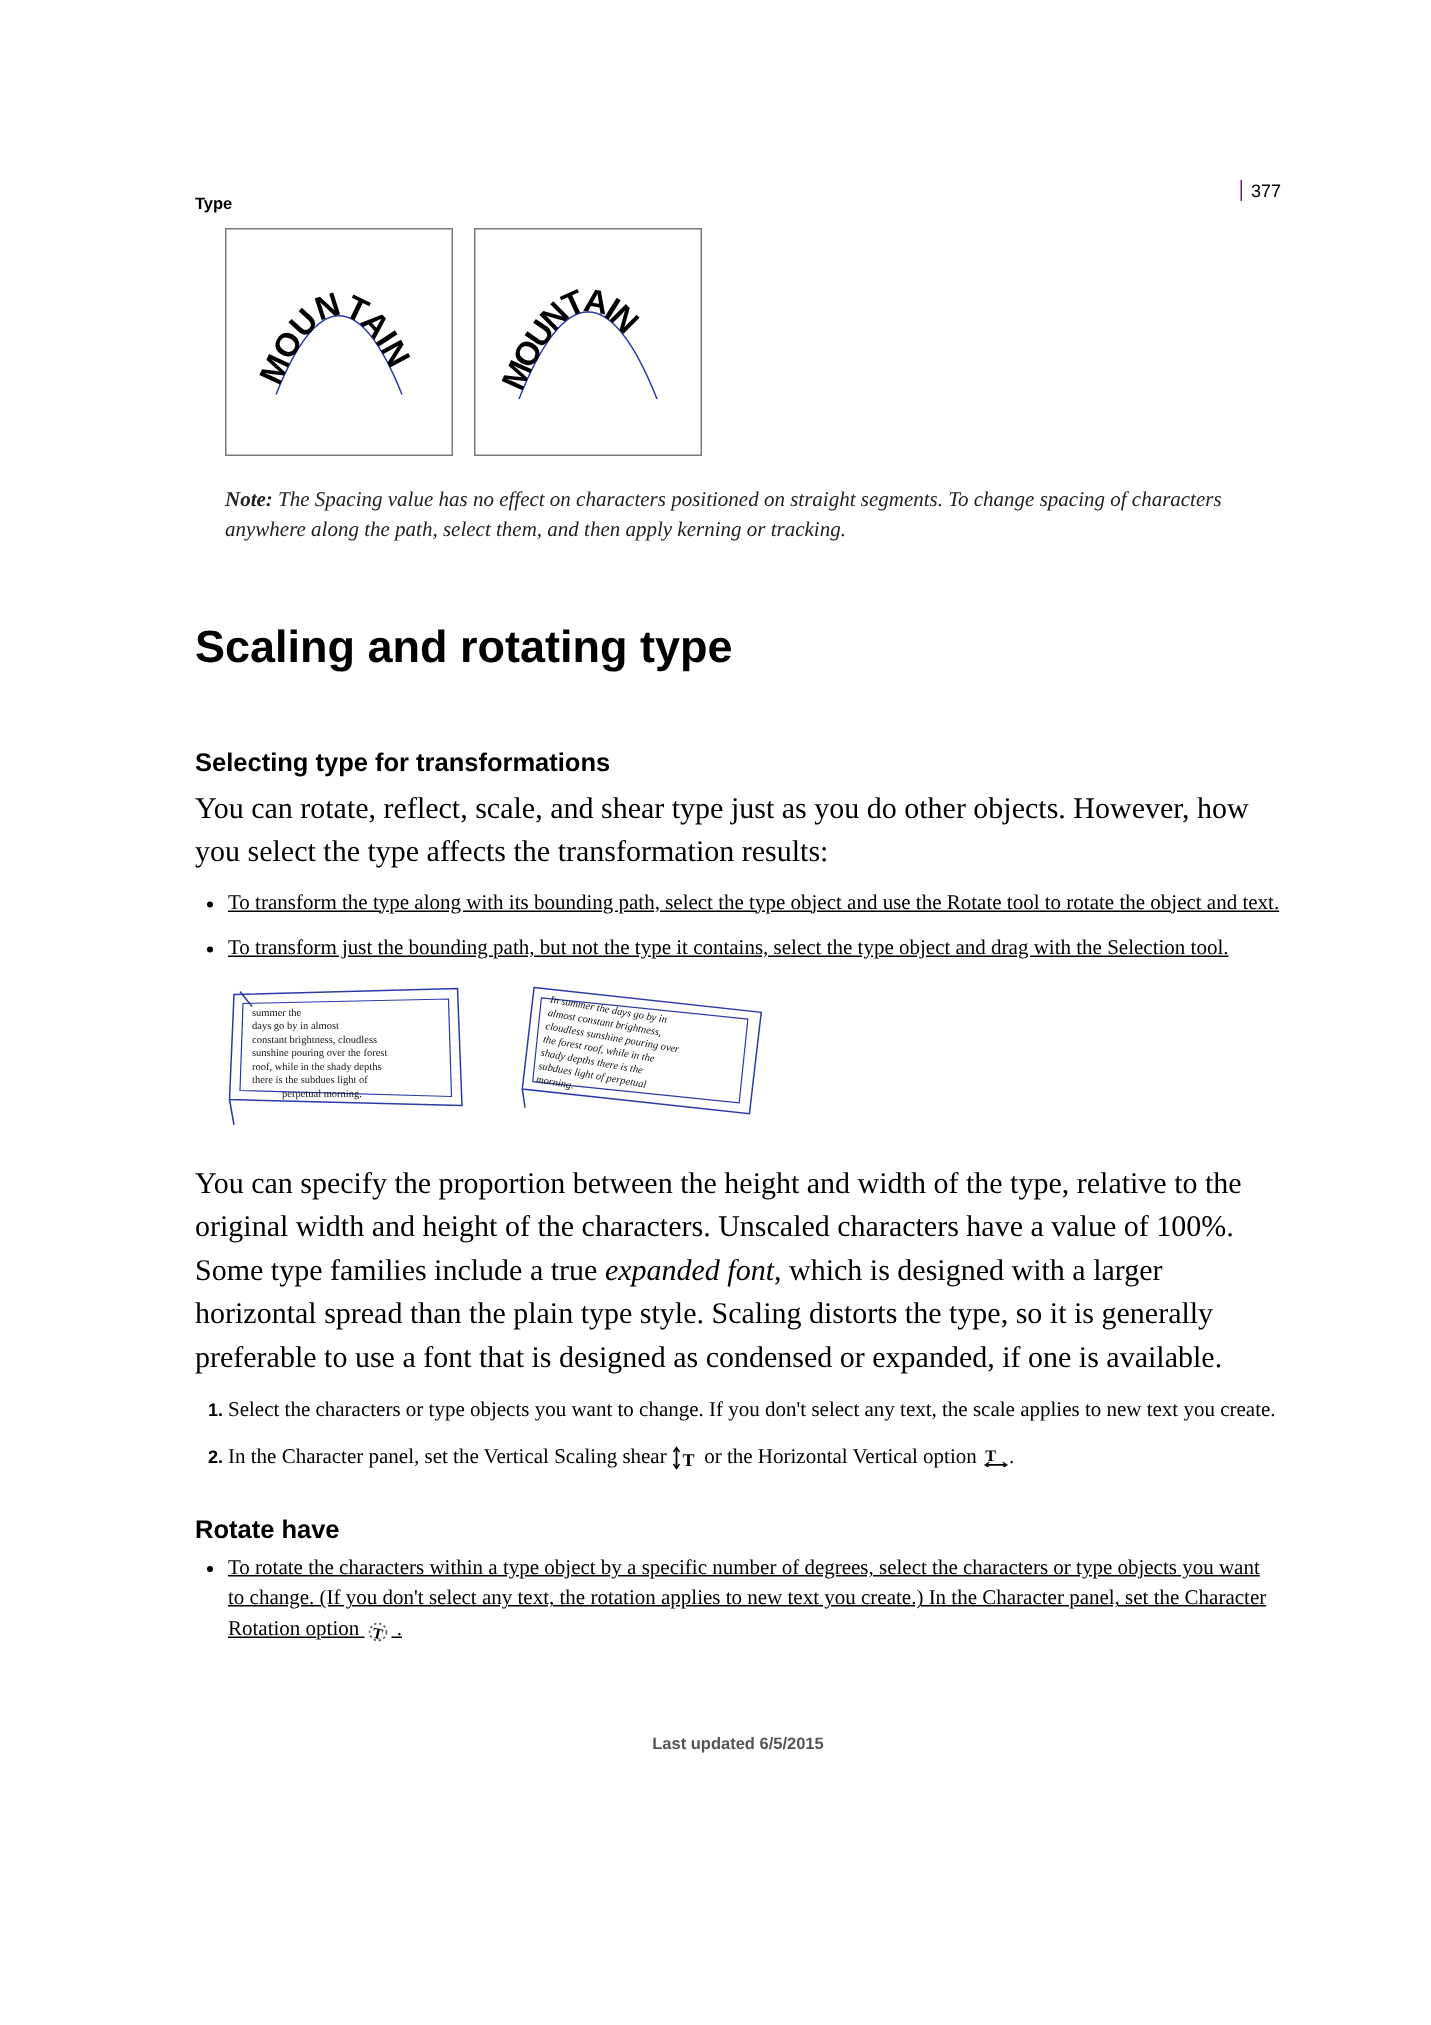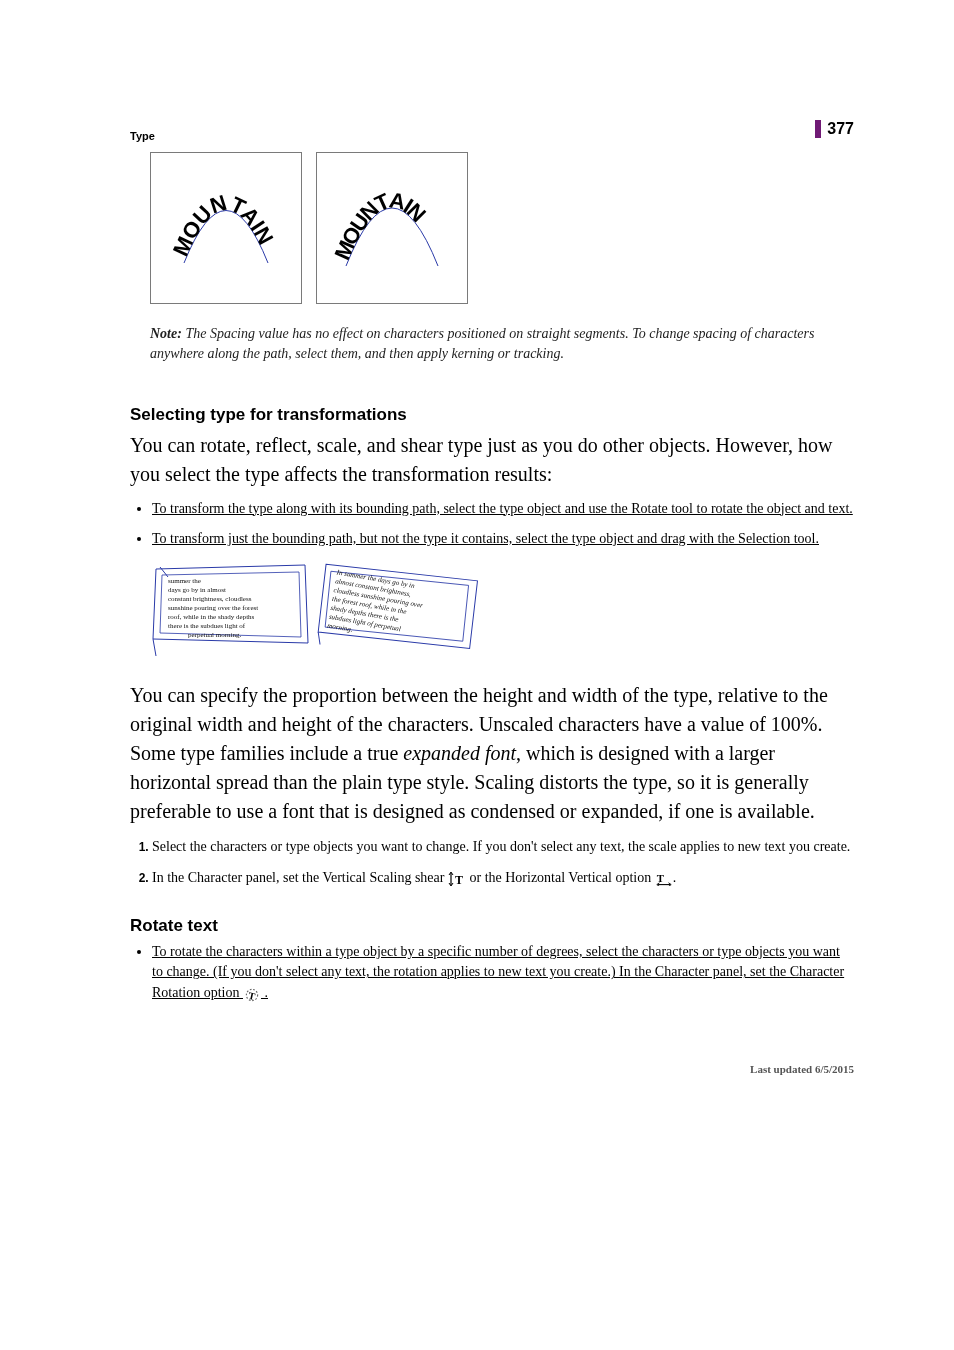--- a/index.html
+++ b/index.html
@@ -12,25 +12,25 @@
   }
   .page {
     padding: 80px 100px 60px 130px;
     position: relative;
     box-sizing: border-box;
   }
   .page-number-box {
     position: absolute;
     top: 120px;
     right: 100px;
-    border-left: 6px solid #701a75;
+    border-left: 1px solid #701a75;
     padding-left: 6px;
     font-family: Arial, Helvetica, sans-serif;
-    font-size: 16px;
-    font-weight: bold;
+    font-size: 12px;
+    font-weight: normal;
   }
   .section-label {
     font-family: Arial, Helvetica, sans-serif;
     font-size: 11px;
     font-weight: bold;
     margin-top: 50px;
   }
   .figure-row {
     display: flex;
     gap: 14px;
@@ -90,38 +90,39 @@
     line-height: 1.5;
     margin-bottom: 10px;
   }
   ol.nums li::marker {
     font-family: Arial, Helvetica, sans-serif;
     font-weight: bold;
     font-size: 12px;
   }
   .figure-row2 {
     display:flex;
+    gap: 30px;
     margin: 8px 0 20px 18px;
   }
   .thumb {
     width: 165px;
     height: 100px;
     position: relative;
   }
   .thumb svg { width:100%; height:100%; }
   .italic { font-style: italic; }
   .inline-icon {
     display:inline-block;
     vertical-align:middle;
     width:18px;
     height:16px;
   }
   .footer {
-    text-align:right;
-    font-family: Liberation Serif, serif;
+    text-align:center;
+    font-family: Liberation Sans, sans-serif;
     font-size: 11px;
     font-weight: bold;
     color:#555;
     margin-top: 60px;
   }
 </style>
 </head>
 <body>
 
 <div class="page">
@@ -146,20 +147,21 @@
           <textPath href="#arc2" startOffset="3%">MOUNTAIN</textPath>
         </text>
       </svg>
     </div>
   </div>
 
   <p class="note">
     <b>Note:</b><span> The Spacing value has no effect on characters positioned on straight segments. To change spacing of characters anywhere along the path, select them, and then apply kerning or tracking.</span>
   </p>
 
+  <h1 class="main">Scaling and rotating type</h1>
 
   <h2 class="sub">Selecting type for transformations</h2>
   <p class="body">You can rotate, reflect, scale, and shear type just as you do other objects. However, how you select the type affects the transformation results:</p>
   <ul class="bullets">
     <li>To transform the type along with its bounding path, select the type object and use the Rotate tool to rotate the object and text.</li>
     <li>To transform just the bounding path, but not the type it contains, select the type object and drag with the Selection tool.</li>
   </ul>
 
   <div class="figure-row2">
     <div class="thumb">
@@ -208,21 +210,21 @@
             <text x="7" y="13" font-size="12" font-family="Times" font-weight="bold">T</text>
           </svg></span><span> or the Horizontal Vertical option </span><span class="inline-icon"><svg viewBox="0 0 20 16">
             <text x="2" y="11" font-size="12" font-family="Times" font-weight="bold">T</text>
             <line x1="3" y1="14" x2="17" y2="14" stroke="#000" stroke-width="1.2"></line>
             <polyline points="5,12 2,14 5,16" fill="none" stroke="#000" stroke-width="1"></polyline>
             <polyline points="15,12 18,14 15,16" fill="none" stroke="#000" stroke-width="1"></polyline>
           </svg></span><span>.</span>
     </li>
   </ol>
 
-  <h2 class="sub">Rotate text</h2>
+  <h2 class="sub">Rotate have</h2>
   <ul class="bullets">
     <li>
       <span>To rotate the characters within a type object by a specific number of degrees, select the characters or type objects you want to change. (If you don't select any text, the rotation applies to new text you create.) In the Character panel, set the Character Rotation option </span><span class="inline-icon"><svg viewBox="0 0 16 16">
             <circle cx="8" cy="8" r="5" fill="none" stroke="#666" stroke-width="1" stroke-dasharray="1.5 1.5"></circle>
             <text x="5" y="12" font-size="9" font-family="Times" font-weight="bold" transform="rotate(12 8 8)">T</text>
           </svg></span><span> .</span>
     </li>
   </ul>
 
   <div class="footer">Last updated 6/5/2015</div>

